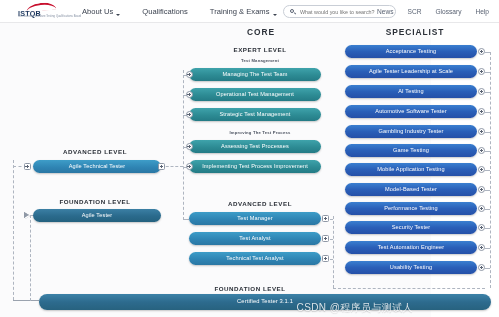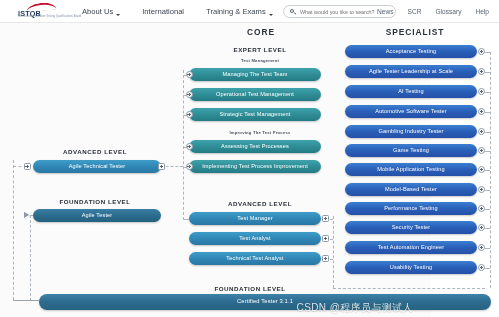--- a/index.html
+++ b/index.html
@@ -153,21 +153,21 @@
       <div class="word">ISTQB</div>
       <div class="sub">International Software Testing Qualifications Board</div>
     </div>
 
     <div class="nav">
       <div class="nav-item">
         <span>About Us</span>
         <span class="caret"></span>
       </div>
       <div class="nav-item">
-        <span>International</span>
+        <span>Qualifications</span>
       </div>
       <div class="nav-item">
         <span>Training &amp; Exams</span>
         <span class="caret"></span>
       </div>
     </div>
 
     <div class="search-wrap">
       <span class="mag">
         <span class="ring"></span>

